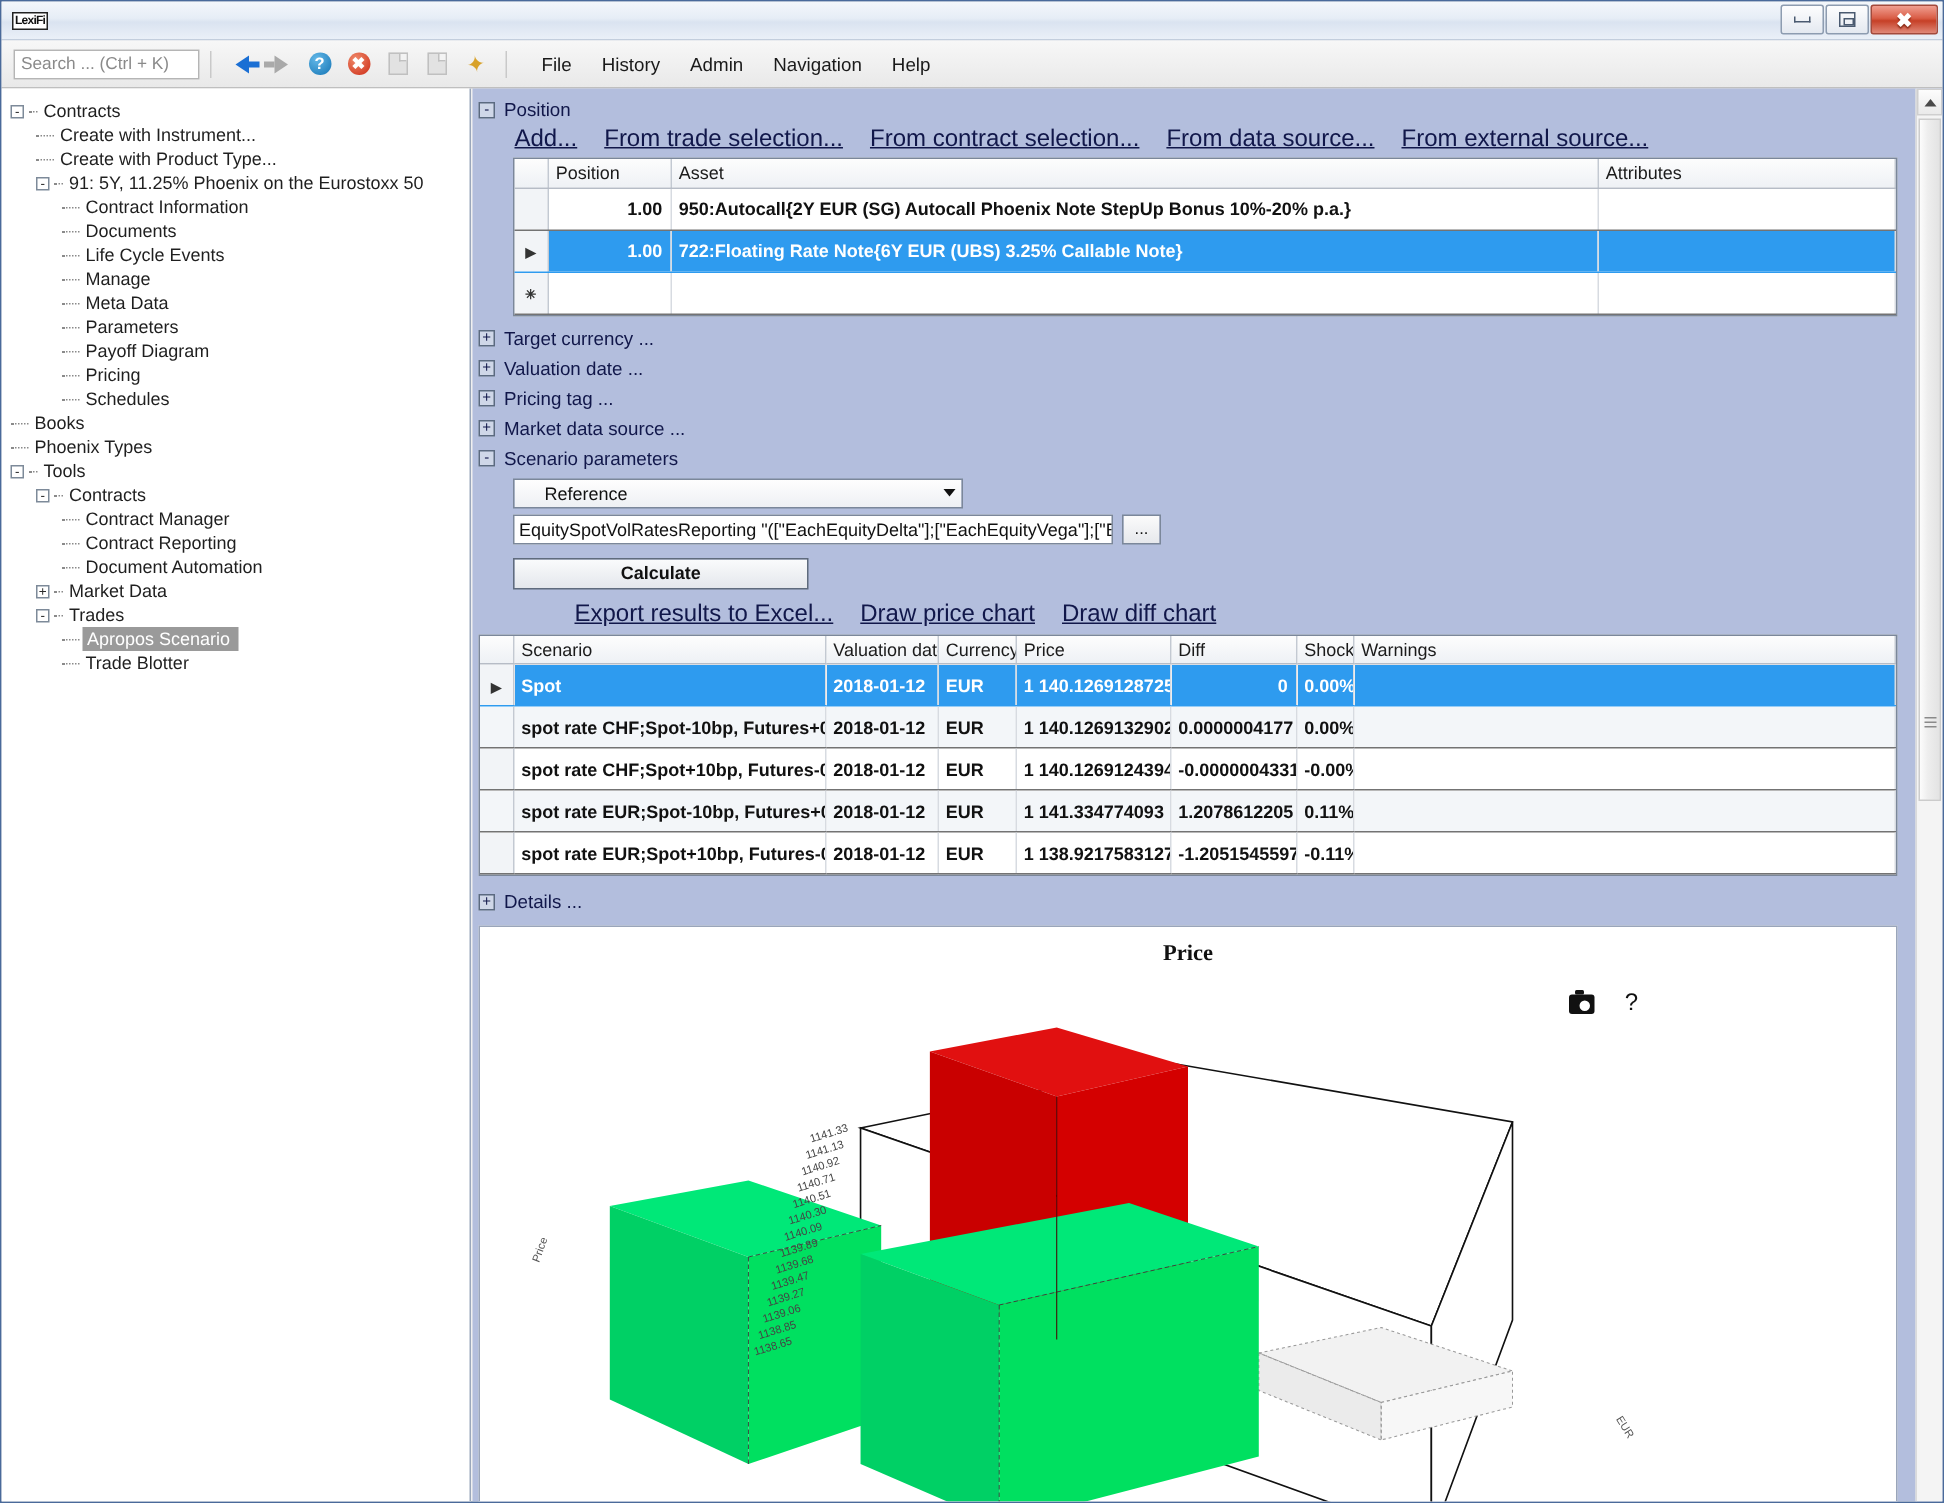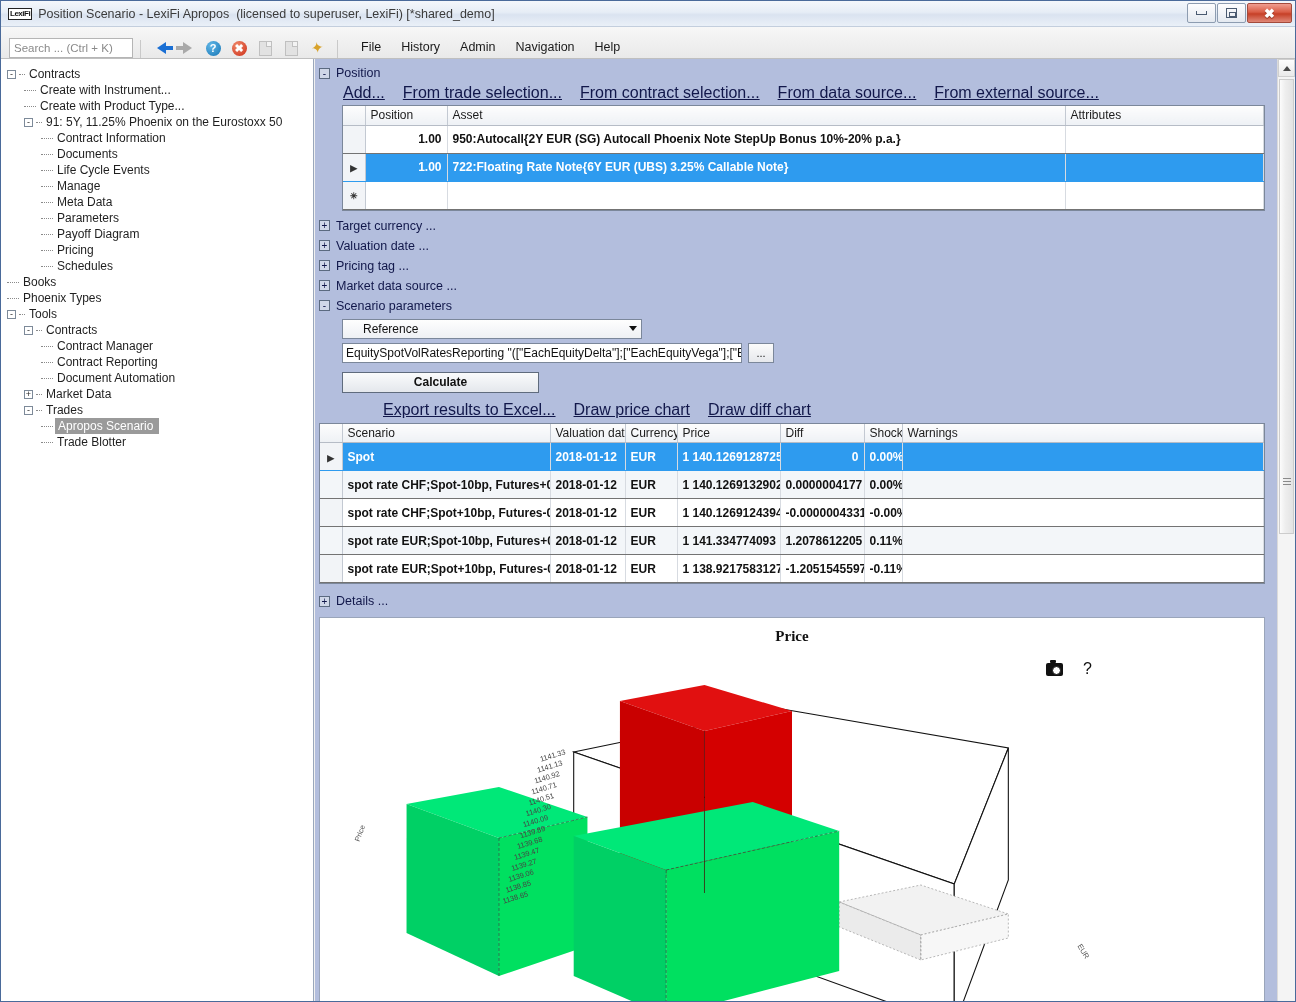--- a/index.html
+++ b/index.html
@@ -53,21 +53,21 @@
   .winbtn .g-min { width:11px; height:4px; border:1px solid #4a5a70; border-top:none; }
   .winbtn .g-max { width:11px; height:10px; border:1px solid #4a5a70; position:relative; }
   .winbtn .g-max:after { content:""; position:absolute; left:2px; top:3px; width:5px; height:3px; border:1px solid #4a5a70; }
   .winbtn .g-x { color:#fff; font-size:13px; font-weight:bold; line-height:1; text-shadow:0 1px 1px #8a2a16; }
 
   
   #toolbar {
     position: absolute; left:0; top: 26px; width: 1294px; height: 32px;
     background: linear-gradient(to bottom,#f7f7f7,#e9e9e9);
     border-bottom: 1px solid #bfbfbf;
-    display:flex; align-items:flex-end;
+    display:flex; align-items:center;
   }
   #searchbox {
     margin-left: 8px; width: 124px; height: 20px;
     background: #fff; border: 1px solid #b5b5b5;
     font-size: 11.5px; color:#8a8a8a; padding: 0 4px; line-height:18px;
     font-family: "Liberation Sans", sans-serif;
   }
   .tb-sep { width:1px; height:18px; background:#c9c9c9; margin:0 7px; }
   .tbicon { width:20px; height:20px; margin:0 3px; display:flex; align-items:center; justify-content:center; }
   .arrow-l { width:0;height:0;border-top:6px solid transparent;border-bottom:6px solid transparent;border-right:9px solid #1a6fd4; position:relative; }
@@ -181,24 +181,20 @@
   #vthumb .grip { position:absolute; left:50%; transform:translateX(-50%); top:396px; width:8px; }
   #vthumb .grip i { display:block; height:1px; background:#8a8a8a; margin:2px 0; }
 </style>
 </head>
 <body>
 
 <div id="app">
 
   <div id="titlebar">
     <span class="logo">LexiFi</span>
-    <span class="ttl">
-      <span>Position Scenario - LexiFi Apropos</span>
-      &nbsp;<span class="sub">(licensed to superuser, LexiFi) [*shared_demo]</span>
-    </span>
     <div class="winbtns">
       <div class="winbtn">
           <span class="g-min"></span>
         </div>
       <div class="winbtn">
           <span class="g-max"></span>
         </div>
       <div class="winbtn close">
           <span class="g-x">✖</span>
         </div>

